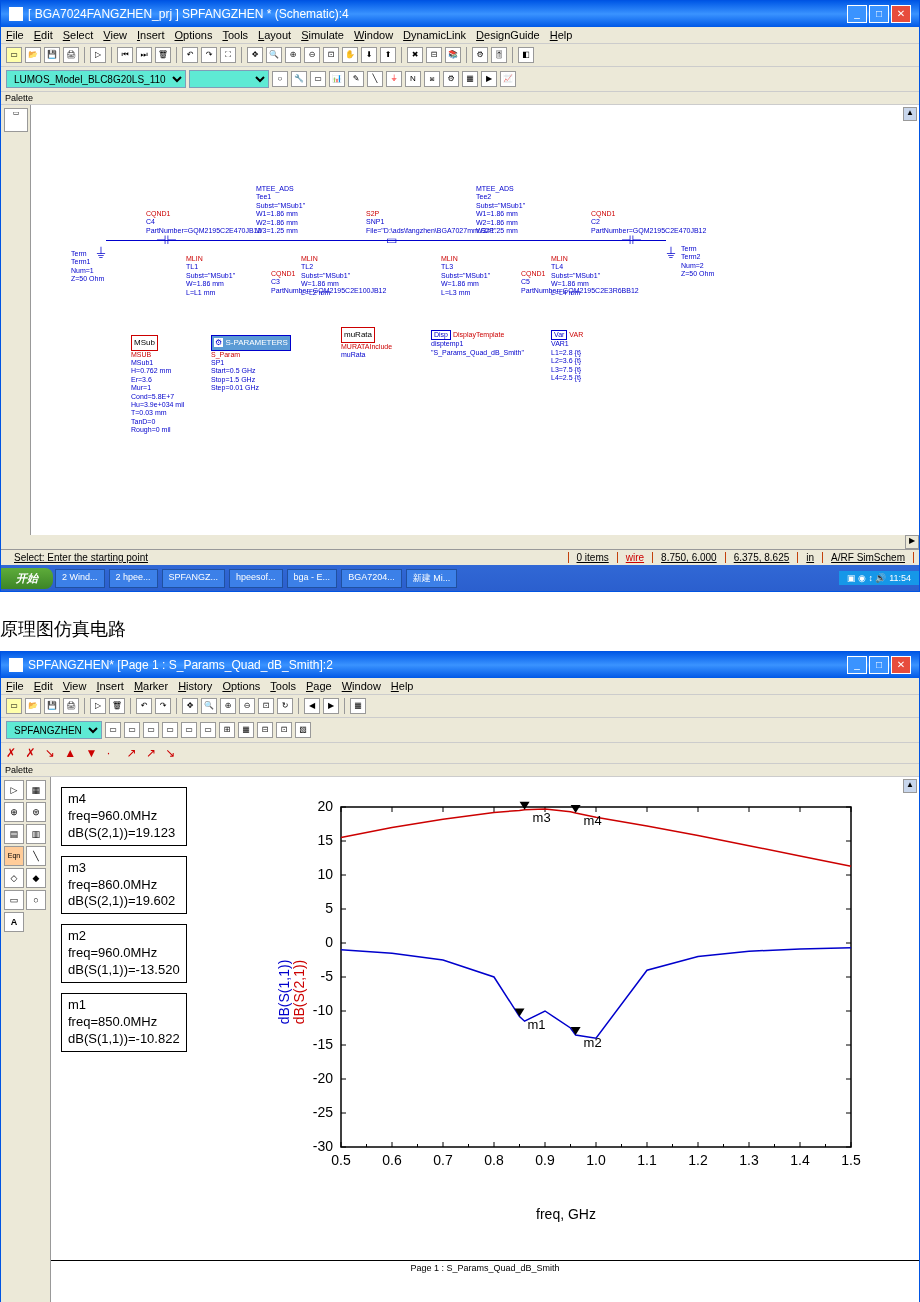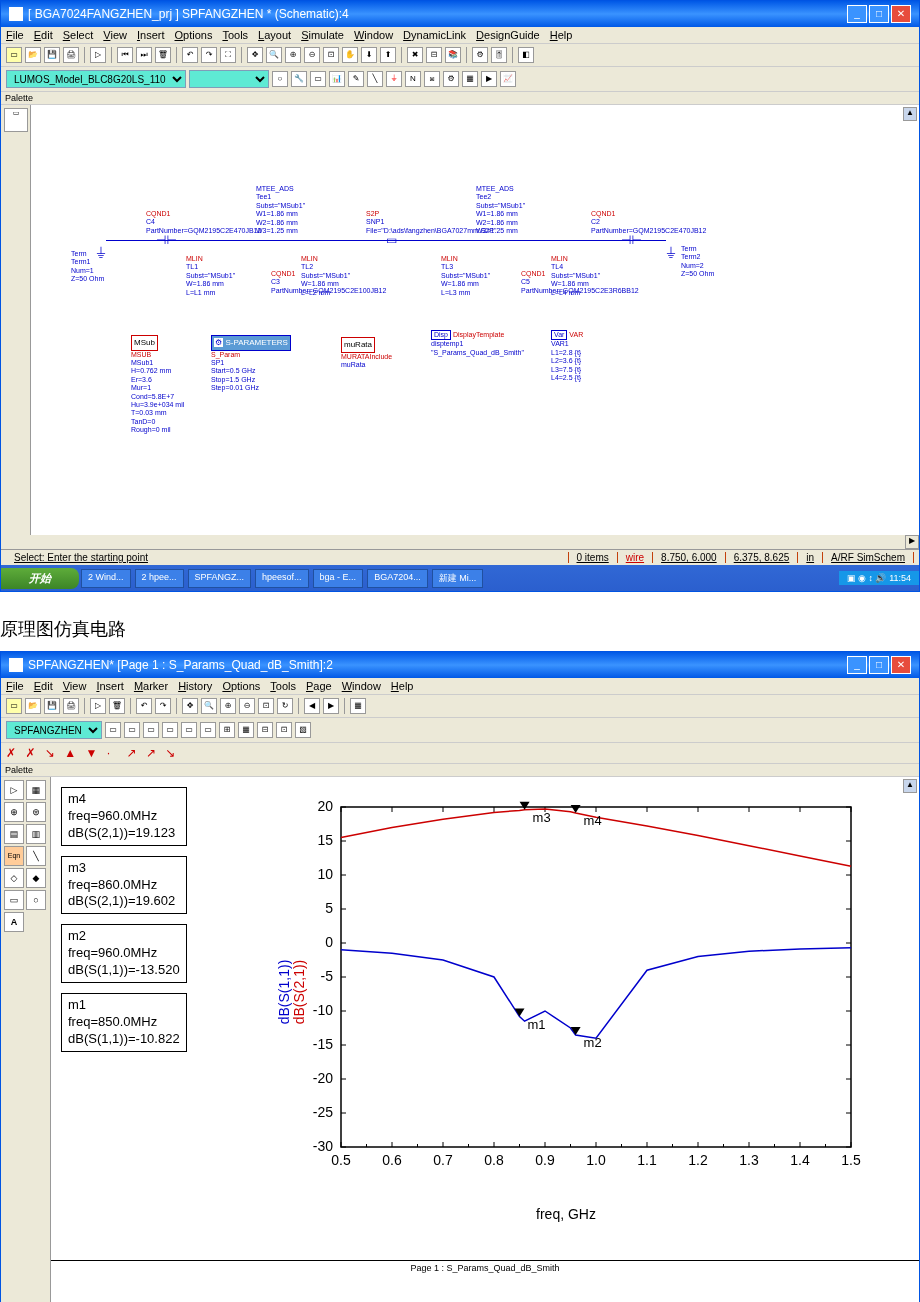--- a/index.html
+++ b/index.html
@@ -39,21 +39,21 @@
 .comp-text-blue { color: #00C; }
 .wire { position: absolute; background: #00C; }
 .wire-h { height: 1px; }
 .comp-box { border: 1px solid #C00; padding: 2px; color: #000; background: #fff; display: inline-block; font-size: 8px; }
 
 .statusbar { background: #ECE9D8; padding: 2px 5px; font-size: 10px; display: flex; border-top: 1px solid #999; }
 .statusbar-cell { padding: 0 8px; border-right: 1px solid #c2410c; text-decoration: underline; }
 .statusbar-cell:first-child { flex: 1; }
 
 .taskbar { background: linear-gradient(to bottom, #3168D5, #2B5FCE); display: flex; align-items: center; height: 26px; font-size: 11px; color: white; }
-.start-btn { background: linear-gradient(to bottom, #5EAC3A, #3C8527); padding: 3px 28px; font-style: italic; font-weight: bold; border-radius: 0 8px 8px 0; cursor: pointer; }
+.start-btn { background: linear-gradient(to bottom, #5EAC3A, #3C8527); padding: 3px 15px; font-style: italic; font-weight: bold; border-radius: 0 8px 8px 0; cursor: pointer; }
 .task-item { background: #3C80E8; padding: 2px 6px; margin: 2px; border: 1px solid #2050A0; font-size: 9px; cursor: pointer; }
 .sys-tray { background: #1697E8; padding: 2px 8px; margin-left: auto; font-size: 9px; }
 
 .caption { font-size: 18px; padding: 10px 0; font-family: SimSun, serif; }
 
 
 .plot-workspace { display: flex; height: 540px; }
 .plot-palette { width: 50px; background: #ECE9D8; border-right: 1px solid #999; padding: 3px; }
 .plot-palette-row { display: flex; gap: 2px; margin-bottom: 2px; }
 .plot-palette-item { width: 20px; height: 20px; border: 1px solid #999; background: #fff; font-size: 9px; text-align: center; line-height: 18px; cursor: pointer; }
@@ -278,21 +278,21 @@
 
         <div class="component" style="left:180px; top:230px">
           <div class="comp-box" style="background:#5B9BD5;color:white;border-color:#00C"><span style="background:#fff;color:#00C;padding:0 1px">⚙</span> <span>S-PARAMETERS</span></div>
           <div style="color:#C00">S_Param</div>
           <div style="color:#00C">SP1</div>
           <div style="color:#00C">Start=0.5 GHz</div>
           <div style="color:#00C">Stop=1.5 GHz</div>
           <div style="color:#00C">Step=0.01 GHz</div>
         </div>
 
-        <div class="component" style="left:310px; top:232px">
+        <div class="component" style="left:310px; top:222px">
           <div class="comp-box" style="border-color:#C00">muRata</div>
           <div style="color:#C00">MURATAInclude</div>
           <div style="color:#00C">muRata</div>
         </div>
 
         <div class="component" style="left:400px; top:225px">
           <div style="color:#00C;border:1px solid #00C;display:inline-block;padding:0 2px">Disp</div>
           <span style="color:#C00">DisplayTemplate</span>
           <div style="color:#00C">disptemp1</div>
           <div style="color:#00C">"S_Params_Quad_dB_Smith"</div>

